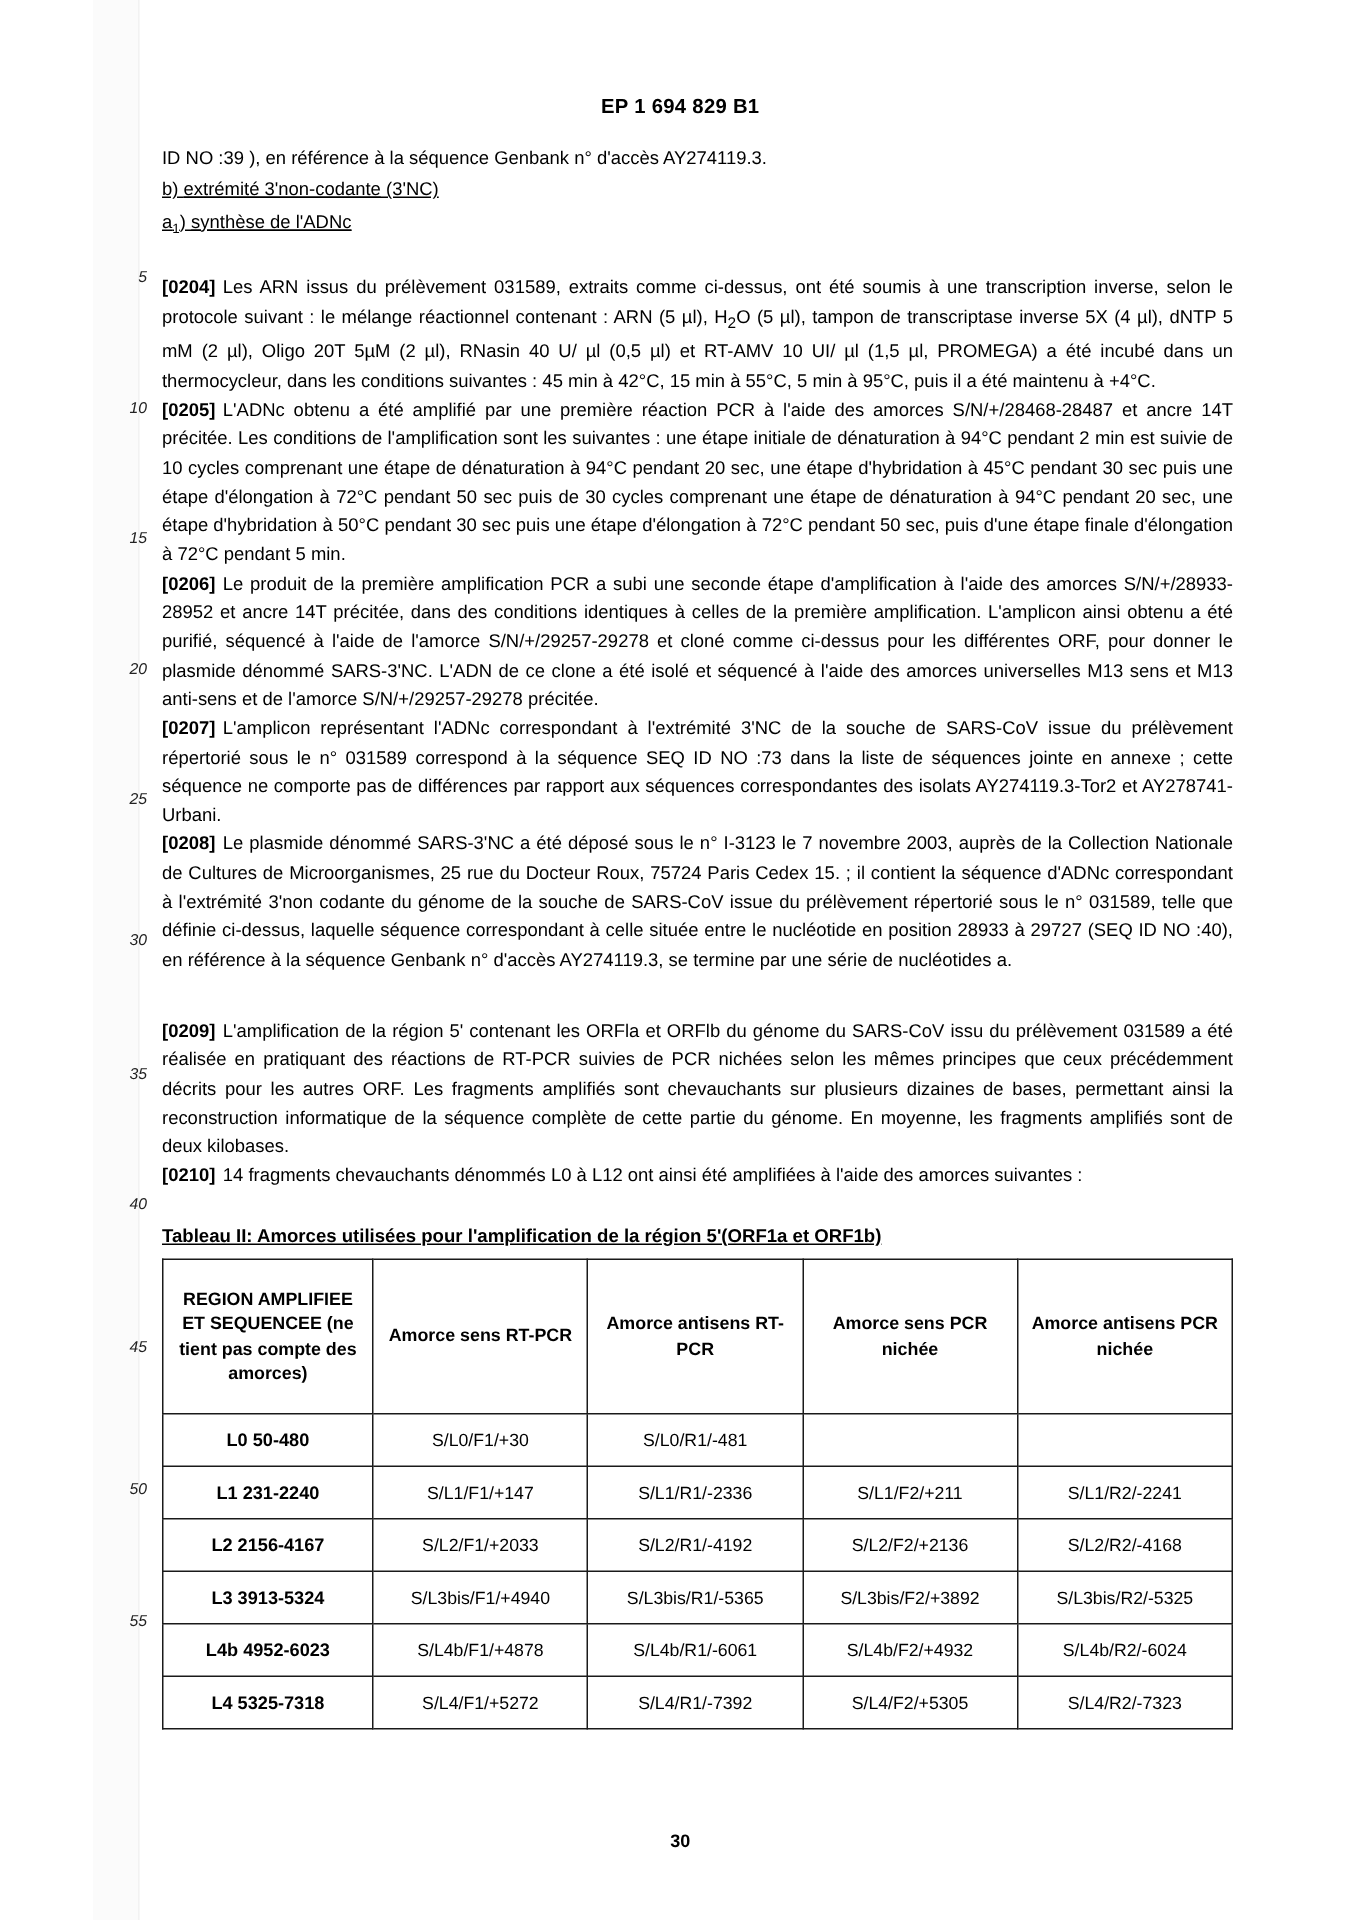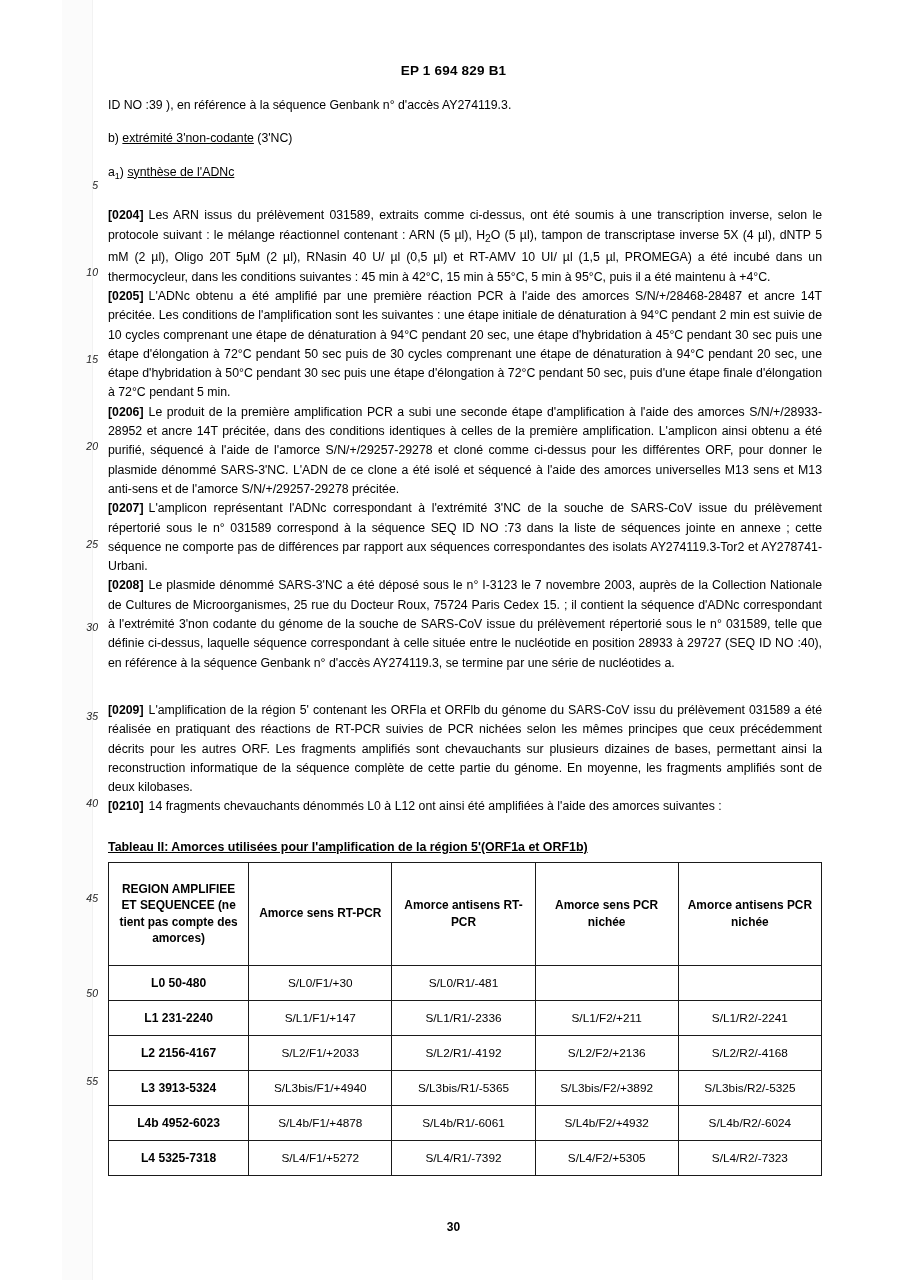--- a/index.html
+++ b/index.html
@@ -49,21 +49,22 @@
     line-height: 19.3px;
     text-align: justify;
     margin: 0;
     hyphens: none;
   }
   .para .pnum {
     font-weight: bold;
     margin-right: 5px;
   }
   .spaced {
-    margin-top: 14px;
+    margin-top: 2px;
+    text-decoration: underline;
   }
   .spaced-lg {
     margin-top: 20px;
   }
   .u {
     text-decoration: underline;
   }
   .sub {
     font-size: 9px;
     vertical-align: sub;
@@ -143,21 +144,21 @@
 
   <div class="gutter-band"></div>
 
   <div class="doc-header">EP 1 694 829 B1</div>
 
   <div class="linenums">
     <div class="linenum" style="top:179px">5</div>
     <div class="linenum" style="top:266px">10</div>
     <div class="linenum" style="top:353px">15</div>
     <div class="linenum" style="top:440px">20</div>
-    <div class="linenum" style="top:538px">25</div>
+    <div class="linenum" style="top:527px">25</div>
     <div class="linenum" style="top:621px">30</div>
     <div class="linenum" style="top:710px">35</div>
     <div class="linenum" style="top:797px">40</div>
     <div class="linenum" style="top:892px">45</div>
     <div class="linenum" style="top:987px">50</div>
     <div class="linenum" style="top:1075px">55</div>
   </div>
 
   <div class="content">
 

